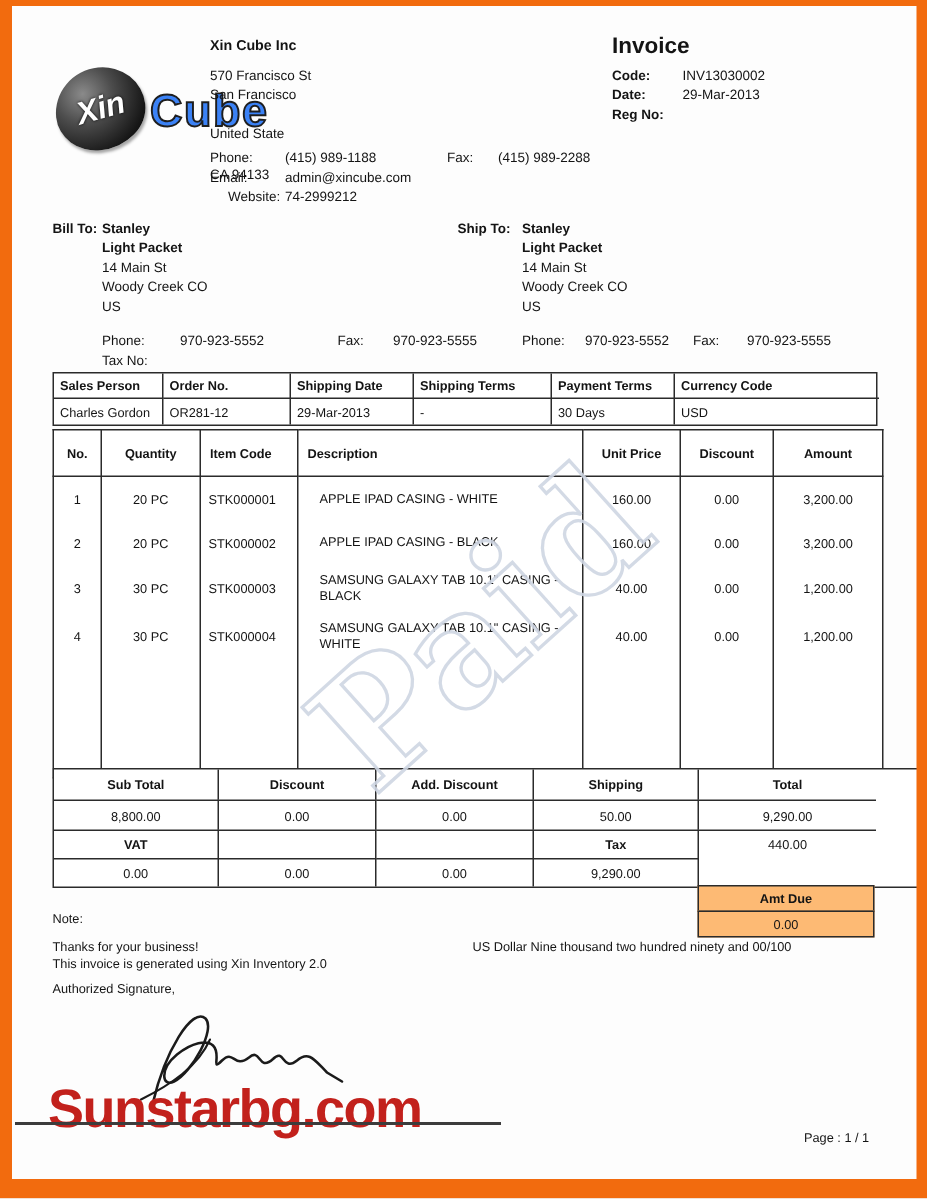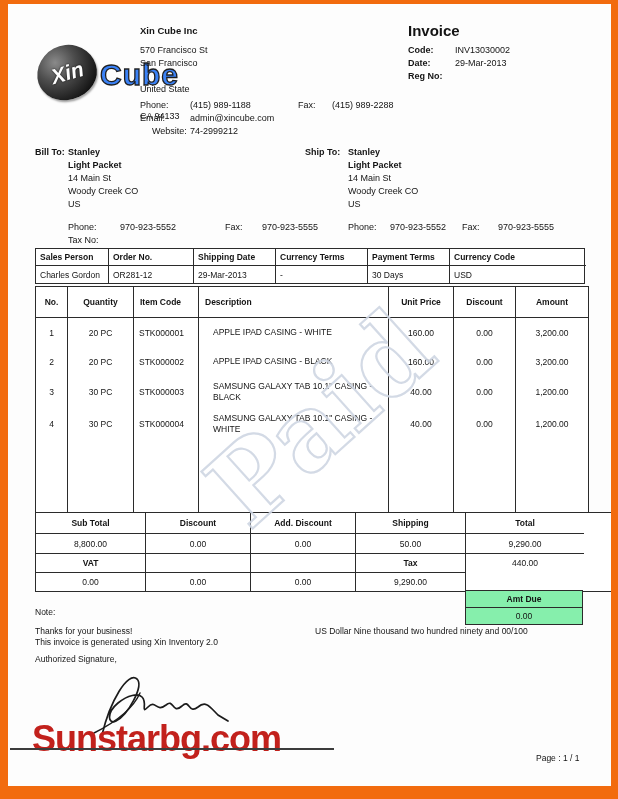--- a/index.html
+++ b/index.html
@@ -89,21 +89,21 @@
   }
   .totals-grid .cell{
     font-size:8.5px;display:flex;align-items:center;justify-content:center;
     border-right:1px solid var(--line);box-sizing:border-box;
   }
   .totals-grid .cell:nth-child(5n){border-right:none;}
   .totals-grid .cell:nth-child(n+6){border-top:1px solid var(--line);}
   .totals-grid .cell.hdr{font-weight:bold;}
   .amt-box{
     position:absolute;left:465px;width:118px;height:18px;z-index:1;
-    border:1px solid var(--line);box-sizing:border-box;background:#86efac;
+    border:1px solid var(--line);box-sizing:border-box;background:#fdba74;
     display:flex;align-items:center;justify-content:center;font-size:8.5px;
   }
   .brand{
     position:absolute;left:32px;top:718px;z-index:3;
     font-size:36px;font-weight:bold;letter-spacing:-1px;color:var(--brand-red);
   }
   .brand-line{position:absolute;left:10px;top:748px;width:324px;height:2px;background:#3c3c3c;z-index:4;}
   .sig-svg{position:absolute;left:80px;top:663px;z-index:3;}
 </style>
 </head>
@@ -159,21 +159,21 @@
   <div class="abs t9" style="left:348px;top:199px;">US</div>
   <div class="abs t9" style="left:348px;top:222px;">Phone:</div>
   <div class="abs t9" style="left:390px;top:222px;">970-923-5552</div>
   <div class="abs t9" style="left:462px;top:222px;">Fax:</div>
   <div class="abs t9" style="left:498px;top:222px;">970-923-5555</div>
 
   <div class="sales-grid">
     <div class="cell">Sales Person</div>
     <div class="cell">Order No.</div>
     <div class="cell">Shipping Date</div>
-    <div class="cell">Currency Terms</div>
+    <div class="cell">Shipping Terms</div>
     <div class="cell">Payment Terms</div>
     <div class="cell">Currency Code</div>
     <div class="cell">Charles Gordon</div>
     <div class="cell">OR281-12</div>
     <div class="cell">29-Mar-2013</div>
     <div class="cell">-</div>
     <div class="cell">30 Days</div>
     <div class="cell">USD</div>
   </div>
 

